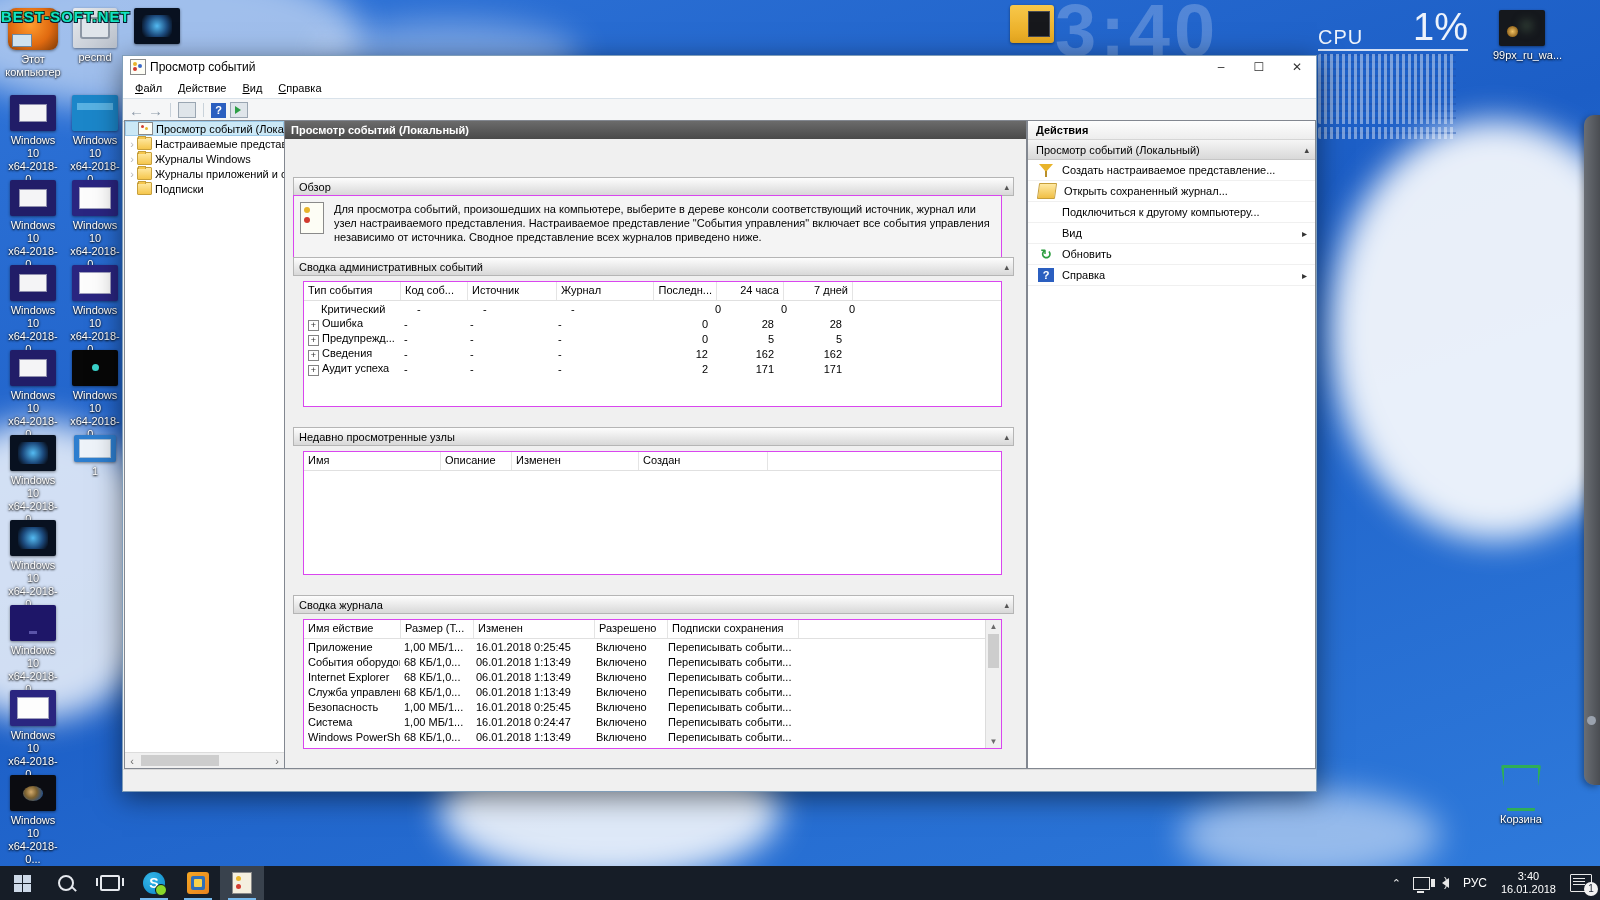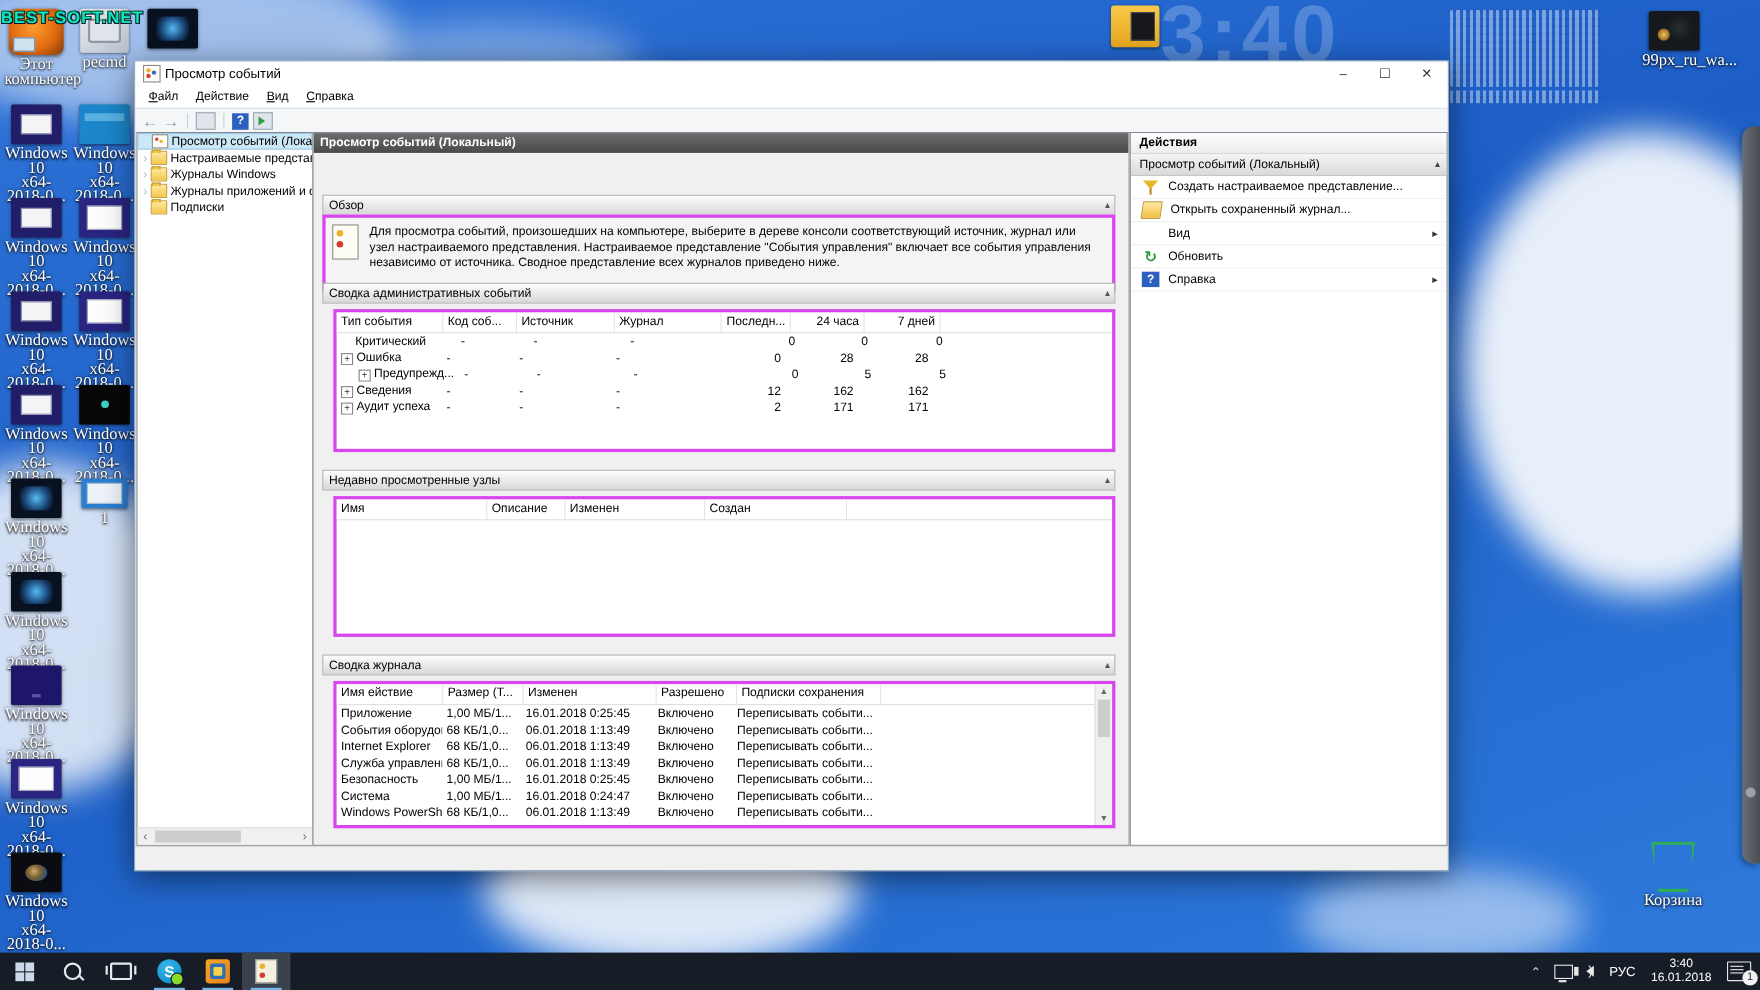--- a/index.html
+++ b/index.html
@@ -12,22 +12,22 @@
   .cloud{position:absolute;background:#fff;border-radius:50%;filter:blur(16px);}
 
   
   .watermark{left:1px;top:8px;font-size:15px;font-weight:bold;letter-spacing:1px;color:#13e2c4;
     text-shadow:-1px -1px 0 #062,1px -1px 0 #051a2e,-1px 1px 0 #051a2e,1px 1px 0 #051a2e;z-index:3;}
 
   
   .dicon{position:absolute;width:58px;text-align:center;z-index:2;}
   .thumb{width:46px;height:36px;margin:0 auto;border-radius:2px;box-shadow:0 1px 3px rgba(0,0,0,.45);overflow:hidden;}
   .thumb .inner{display:block;}
-  .dlabel{margin-top:3px;font-size:15px;line-height:13px;color:#fff;white-space:pre-line;
-    text-shadow:0 1px 2px rgba(0,0,0,.9),0 0 3px rgba(0,0,0,.7);font-family:Liberation Serif, serif;}
+  .dlabel{margin-top:3px;font-size:11px;line-height:13px;color:#fff;white-space:pre-line;
+    text-shadow:0 1px 2px rgba(0,0,0,.9),0 0 3px rgba(0,0,0,.7);}
   .t-computer{background:radial-gradient(circle at 45% 40%,#ff9c2e 0%,#e06a10 55%,#7c3a08 100%);border-radius:8px;height:42px;width:50px;}
   .t-computer .inner{width:18px;height:11px;background:#cfe2f0;border:1px solid #6d87a0;margin:26px 0 0 4px;}
   .t-pecmd{background:linear-gradient(135deg,#e8eaee 0%,#b9c0cb 100%);height:40px;width:44px;}
   .t-pecmd .inner{width:26px;height:18px;border:2px solid #8d97a5;border-radius:3px;margin:9px auto;background:#dfe4ea;}
   .t-dialog{background:#211d68;}
   .t-dialog .inner{width:26px;height:16px;background:#f4f4f6;border:1px solid #8f8fae;margin:9px auto 0;}
   .t-dialog2{background:#2a2580;}
   .t-dialog2 .inner{width:30px;height:20px;background:#fdfdfd;border:1px solid #9f9fbe;margin:7px auto 0;}
   .t-bluepanel{background:#1b86c9;}
   .t-bluepanel .inner{height:7px;background:#58b1e2;margin:8px 5px 0;}
@@ -115,21 +115,21 @@
   .center{position:absolute;left:161px;top:64px;width:741px;bottom:22px;background:#f0f0f0;border:1px solid #828790;overflow:hidden;}
   .tabbar{position:absolute;left:0;top:0;right:0;height:18px;background:linear-gradient(180deg,#6b6b6b,#4a4a4a);
     color:#fff;font-weight:bold;font-size:11px;display:flex;align-items:center;padding-left:6px;}
   .banner{position:absolute;left:0;top:18px;right:0;height:30px;background:linear-gradient(180deg,#b9b9b9,#989898);
     display:flex;align-items:center;color:#f3f3f3;}
   .banner .pg-title{font-size:16px;margin-left:8px;letter-spacing:.5px;}
   .banner .upd{margin-left:auto;margin-right:10px;font-size:11px;color:#efefef;}
   .sect-hd{position:absolute;left:8px;right:12px;height:17px;background:linear-gradient(180deg,#fdfdfd,#d8d8d8);
     border:1px solid #b5b5b5;display:flex;align-items:center;font-size:11px;padding-left:5px;}
   .sect-hd .collapse{margin-left:auto;margin-right:4px;color:#555;font-size:9px;}
-  .panel{position:absolute;left:8px;right:12px;background:#fff;border:3px solid #d946ef;overflow:hidden;justify-content:flex-end;}
+  .panel{position:absolute;left:8px;right:24px;background:#fff;border:1px solid #d946ef;overflow:hidden;justify-content:flex-end;}
   .ov-body{background:#f4f4f4;display:flex;padding:6px 8px 6px 6px;}
   .ov-ico{width:22px;height:30px;flex:0 0 22px;margin-right:10px;background:#fdfdf5;border:1px solid #8a8a8a;position:relative;}
   .ov-ico:before{content:"";position:absolute;left:3px;top:4px;width:6px;height:6px;border-radius:50%;background:#e8b42a;}
   .ov-ico:after{content:"";position:absolute;left:3px;top:14px;width:6px;height:6px;border-radius:50%;background:#d23b2f;}
   .ov-text{font-size:11px;line-height:14px;}
 
   .grid-hd{display:flex;height:18px;border-bottom:1px solid #e0e0e0;background:#fff;}
   .grid-hd .c{padding:2px 4px;border-right:1px solid #e4e4e4;font-size:11px;white-space:nowrap;overflow:hidden;}
   .grid-r{display:flex;height:15px;align-items:center;font-size:11px;}
   .grid-r .c{padding:0 4px;white-space:nowrap;overflow:hidden;}
@@ -329,20 +329,24 @@
       </div>
       <div class="dicon" style="left: 1493px; top: 10px;">
         <div class="thumb t-pic">
           <span class="inner"></span>
         </div>
         <div class="dlabel">99px_ru_wa...</div>
       </div>
     </div>
 
   <div class="abs gadget" style="left:1318px;top:6px;width:150px;">
+    <div class="rule" style="display:flex;align-items:flex-end;">
+      <span class="lbl">CPU</span>
+      <span class="big" style="margin-left:auto;">1%</span>
+    </div>
     <div class="meter" style="width:138px;height:70px;margin-top:3px;"></div>
     <div class="meter" style="width:138px;height:12px;margin-top:3px;"></div>
   </div>
 
   <div class="abs edge-gadget">
       <span class="dot"></span>
     </div>
 
   <div class="abs recycle" style="left:1486px;top:765px;">
     <div class="bin"></div>
@@ -452,21 +456,21 @@
           <div class="grid-r">
             <div class="c" style="width:88px;padding-left:4px"><span class="plusbox">+</span><span>Ошибка</span></div>
             <div class="c" style="width:58px">-</div>
             <div class="c" style="width:80px">-</div>
             <div class="c" style="width:88px">-</div>
             <div class="c num" style="width:54px">0</div>
             <div class="c num" style="width:58px">28</div>
             <div class="c num" style="width:60px">28</div>
           </div>
           <div class="grid-r">
-            <div class="c" style="width:88px;padding-left:20px"><span class="plusbox">+</span><span>Предупрежд...</span></div>
+            <div class="c" style="width:88px;padding-left:4px"><span class="plusbox">+</span><span>Предупрежд...</span></div>
             <div class="c" style="width:58px">-</div>
             <div class="c" style="width:80px">-</div>
             <div class="c" style="width:88px">-</div>
             <div class="c num" style="width:54px">0</div>
             <div class="c num" style="width:58px">5</div>
             <div class="c num" style="width:60px">5</div>
           </div>
           <div class="grid-r">
             <div class="c" style="width:88px;padding-left:4px"><span class="plusbox">+</span><span>Сведения</span></div>
             <div class="c" style="width:58px">-</div>
@@ -576,20 +580,24 @@
         <span class="collapse" style="margin-left:auto;margin-right:6px;font-size:9px;">▴</span>
       </div>
       <div id="actions-list">
           <div class="act-item">
             <span class="act-ico ai-filter"></span>
             <span>Создать настраиваемое представление...</span>
           </div>
           <div class="act-item">
             <span class="act-ico ai-open"></span>
             <span>Открыть сохраненный журнал...</span>
+          </div>
+          <div class="act-item">
+            <span class="act-ico"></span>
+            <span>Подключиться к другому компьютеру...</span>
           </div>
           <div class="act-item">
             <span class="act-ico"></span>
             <span>Вид</span>
             <span class="act-arrow">▸</span>
           </div>
           <div class="act-item">
             <span class="act-ico ai-refresh">↻</span>
             <span>Обновить</span>
           </div>

